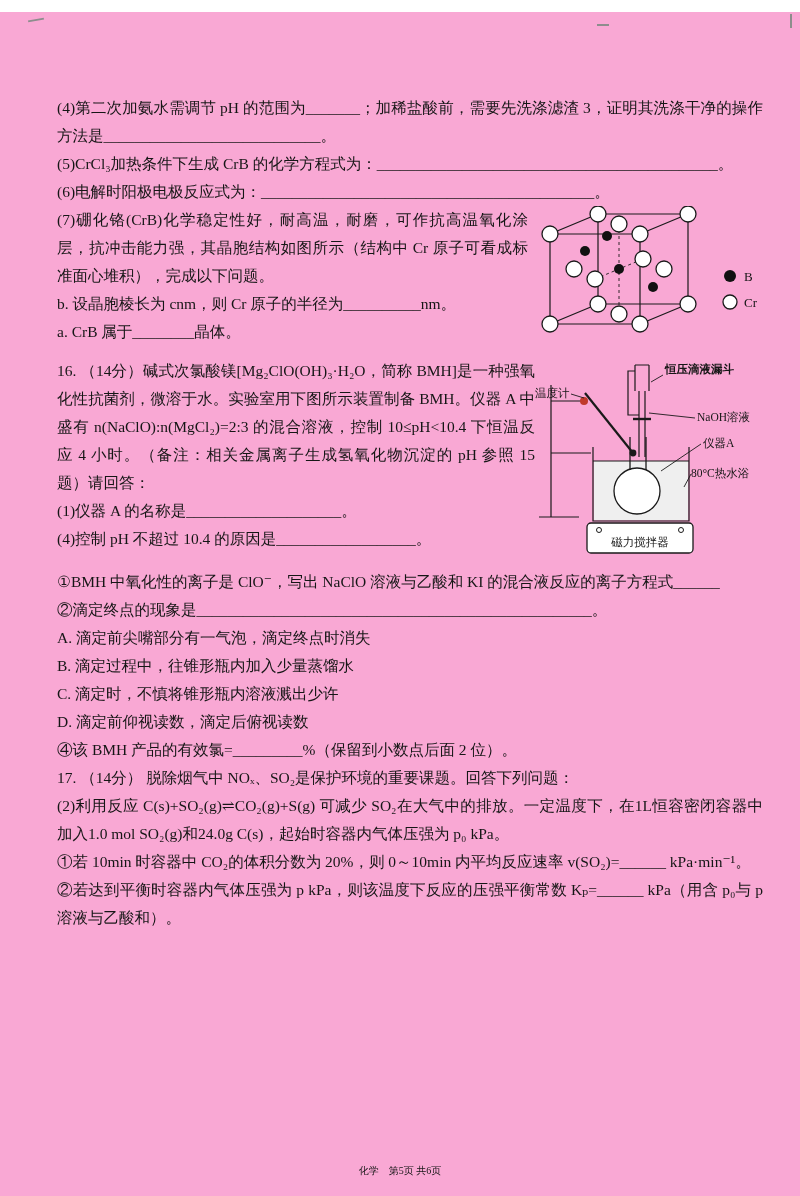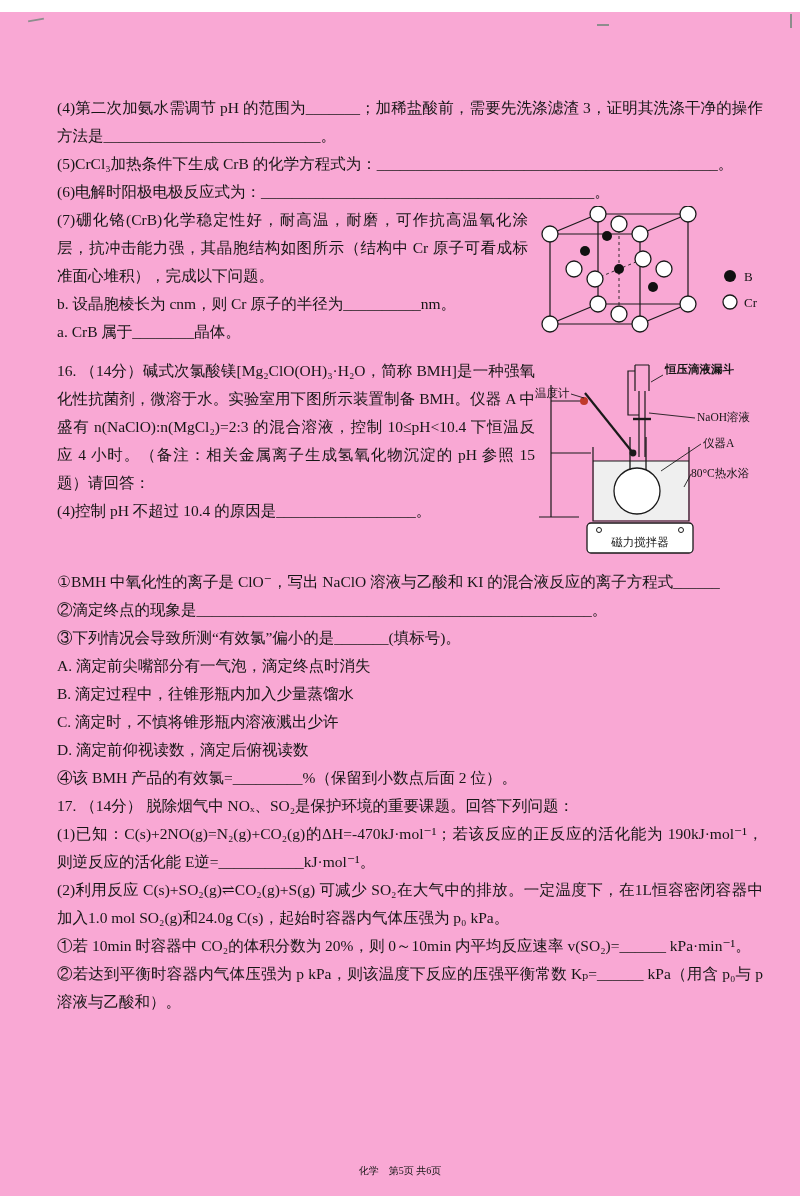--- a/index.html
+++ b/index.html
@@ -133,35 +133,34 @@
             <path d="M156,117 L149,130"></path>
           </g>
           <text x="130" y="16" font-size="11.5" font-weight="bold">恒压滴液漏斗</text>
           <text x="0" y="40" font-size="11.5">温度计</text>
           <text x="162" y="64" font-size="11.5">NaOH溶液</text>
           <text x="168" y="90" font-size="11.5">仪器A</text>
           <text x="156" y="120" font-size="11.5">80°C热水浴</text>
         </svg>
       </figure>
       <p class="para">16. （14分）碱式次氯酸镁[Mg₂ClO(OH)₃·H₂O，简称 BMH]是一种强氧化性抗菌剂，微溶于水。实验室用下图所示装置制备 BMH。仪器 A 中盛有 n(NaClO):n(MgCl₂)=2:3 的混合溶液，控制 10≤pH&lt;10.4 下恒温反应 4 小时。（备注：相关金属离子生成氢氧化物沉淀的 pH 参照 15 题）请回答：</p>
+      <p class="para">(1)仪器 A 的名称是____________________。</p>
       <p class="para">(4)控制 pH 不超过 10.4 的原因是__________________。</p>
     </section>
 
 
     <p class="para">①BMH 中氧化性的离子是 ClO⁻，写出 NaClO 溶液与乙酸和 KI 的混合液反应的离子方程式______</p>
     <p class="para">②滴定终点的现象是___________________________________________________。</p>
-    <p class="para">③下列情况会导致所测“有效氯”偏小的是_______(填标号)。</p>
     <p class="para">A. 滴定前尖嘴部分有一气泡，滴定终点时消失</p>
     <p class="para">B. 滴定过程中，往锥形瓶内加入少量蒸馏水</p>
     <p class="para">C. 滴定时，不慎将锥形瓶内溶液溅出少许</p>
     <p class="para">D. 滴定前仰视读数，滴定后俯视读数</p>
     <p class="para">④该 BMH 产品的有效氯=_________%（保留到小数点后面 2 位）。</p>
 
     <p class="para">17. （14分） 脱除烟气中 NOₓ、SO₂是保护环境的重要课题。回答下列问题：</p>
-    <p class="para">(1)已知：C(s)+2NO(g)=N₂(g)+CO₂(g)的ΔH=-470kJ·mol⁻¹；若该反应的正反应的活化能为 190kJ·mol⁻¹，则逆反应的活化能 E逆=___________kJ·mol⁻¹。</p>
     <p class="para">(2)利用反应 C(s)+SO₂(g)⇌CO₂(g)+S(g) 可减少 SO₂在大气中的排放。一定温度下，在1L恒容密闭容器中加入1.0 mol SO₂(g)和24.0g C(s)，起始时容器内气体压强为 p₀ kPa。</p>
     <p class="para">①若 10min 时容器中 CO₂的体积分数为 20%，则 0～10min 内平均反应速率 v(SO₂)=______ kPa·min⁻¹。</p>
     <p class="para">②若达到平衡时容器内气体压强为 p kPa，则该温度下反应的压强平衡常数 Kₚ=______ kPa（用含 p₀与 p 溶液与乙酸和）。</p>
 
   </main>
 
   <footer class="footer">化学　第5页 共6页</footer>
 
 </div>
 

